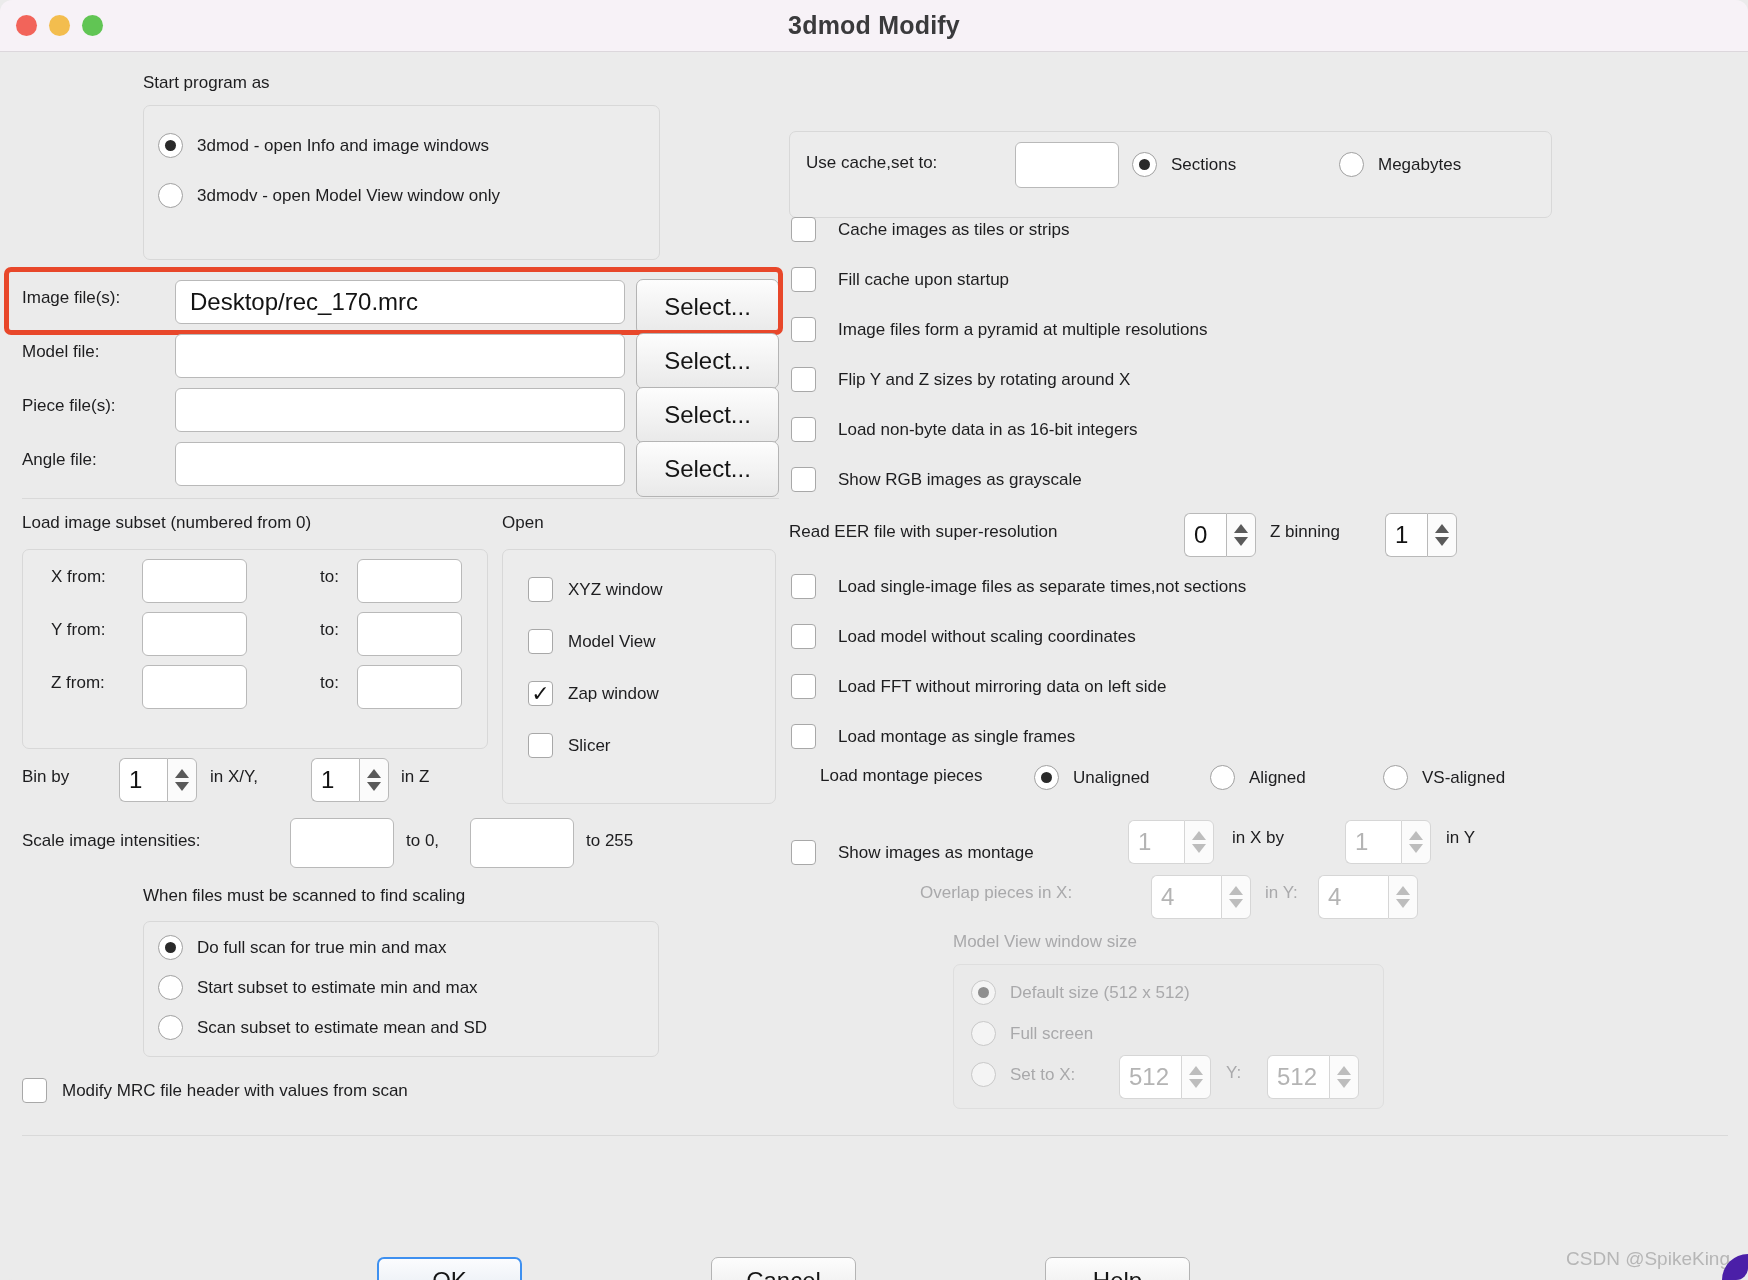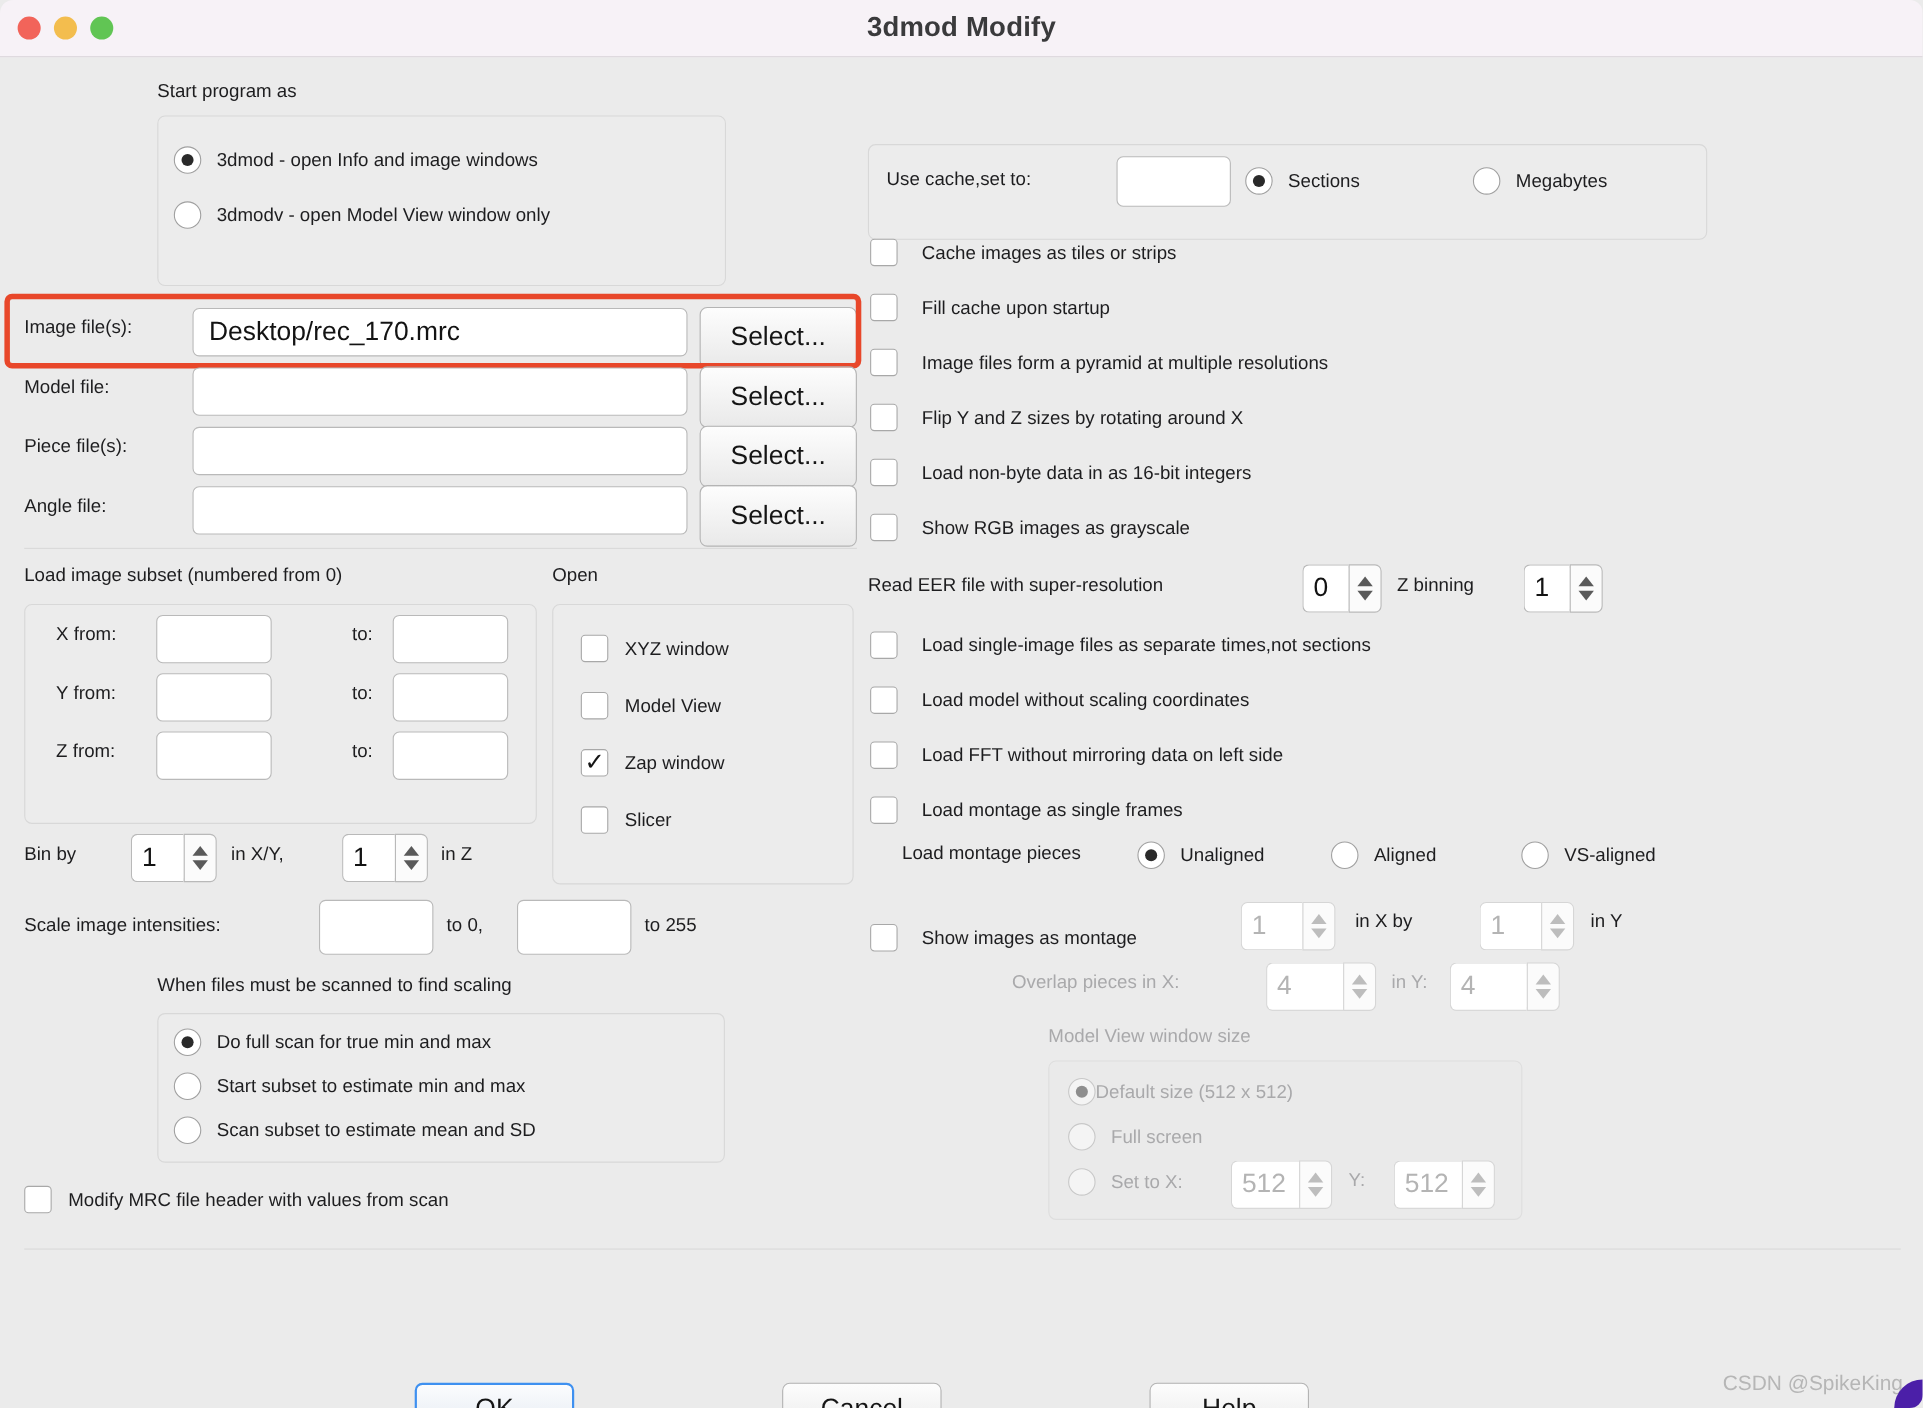--- a/index.html
+++ b/index.html
@@ -439,21 +439,21 @@
     <div class="spin dim" style="position:absolute;left:1318px;top:823px;width:100px;">
       <div class="val" style="width:70px;">4</div>
       <div class="arrows">
           <i class="up"></i>
           <i class="down"></i>
         </div>
     </div>
 
     <div class="lbl dim" style="position:absolute;left:953px;top:880px;">Model View window size</div>
     <div class="groupbox" style="position:absolute;left:953px;top:912px;width:431px;height:145px;background:#eaeaea;border-color:#dedede;">
-      <div class="row" style="position:absolute;left:17px;top:15px;gap:0;">
+      <div class="row" style="position:absolute;left:17px;top:15px;gap:14px;">
         <span class="radio dim on"></span>
         <span class="lbl dim">Default size (512 x 512)</span>
       </div>
       <div class="row" style="position:absolute;left:17px;top:56px;gap:14px;">
         <span class="radio dim"></span>
         <span class="lbl dim">Full screen</span>
       </div>
       <div class="row" style="position:absolute;left:17px;top:97px;gap:14px;">
         <span class="radio dim"></span>
         <span class="lbl dim">Set to X:</span>

